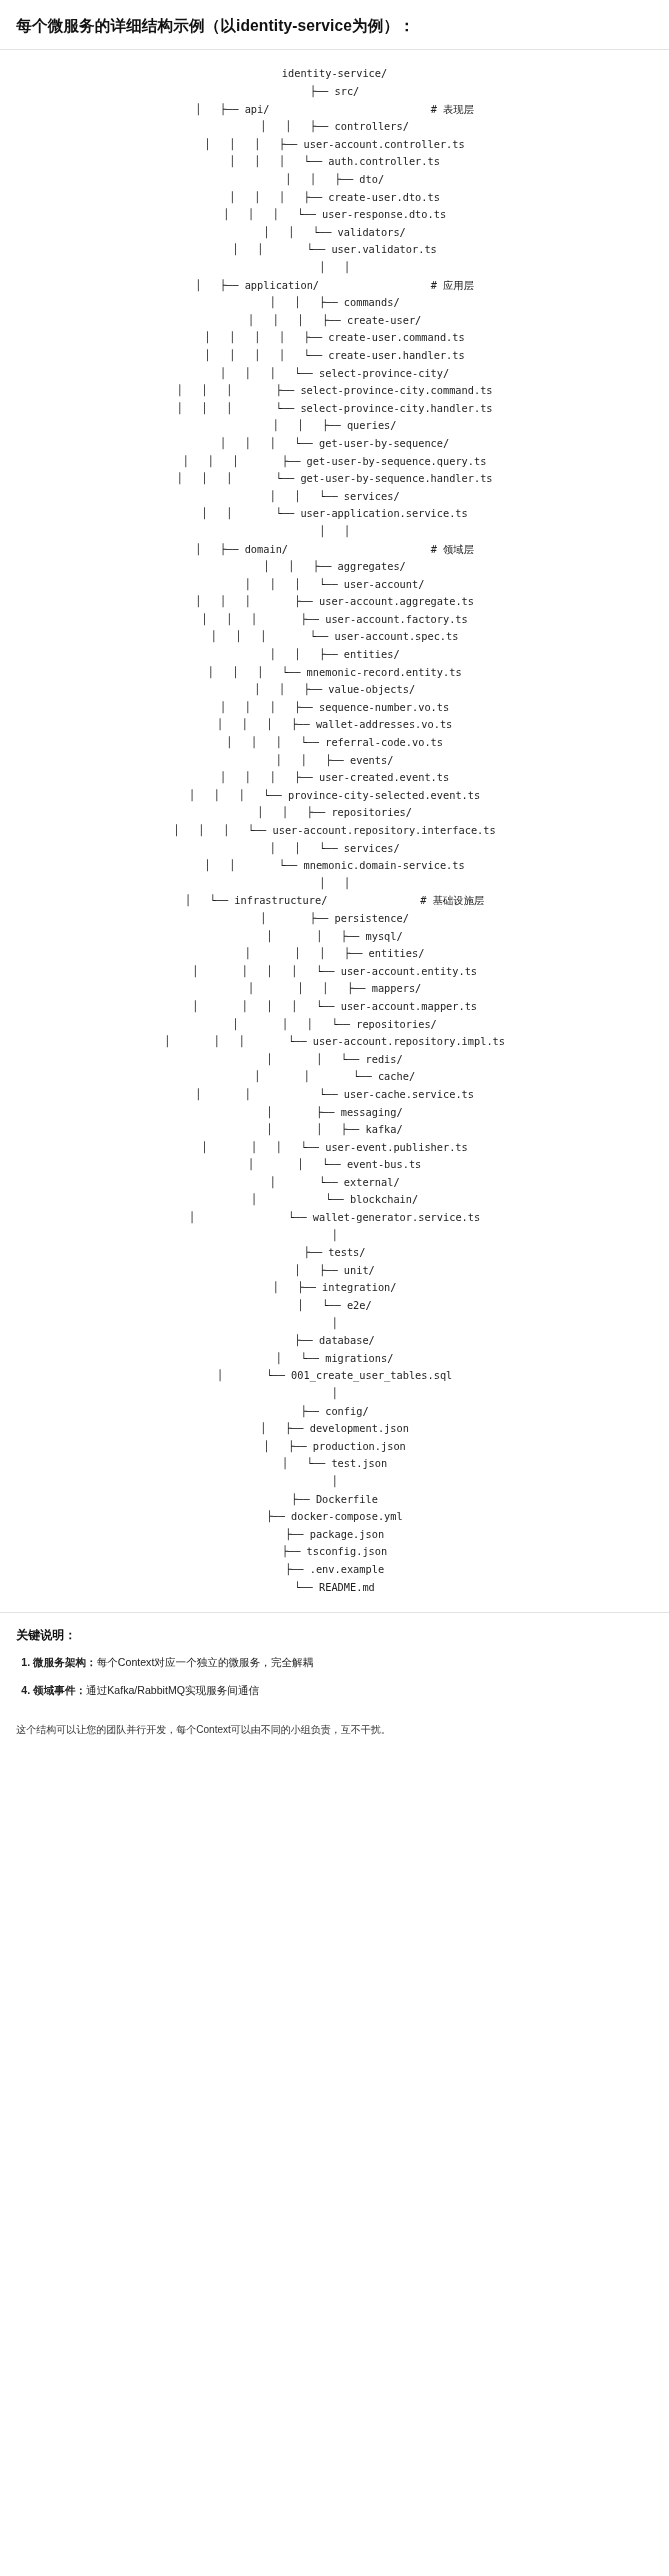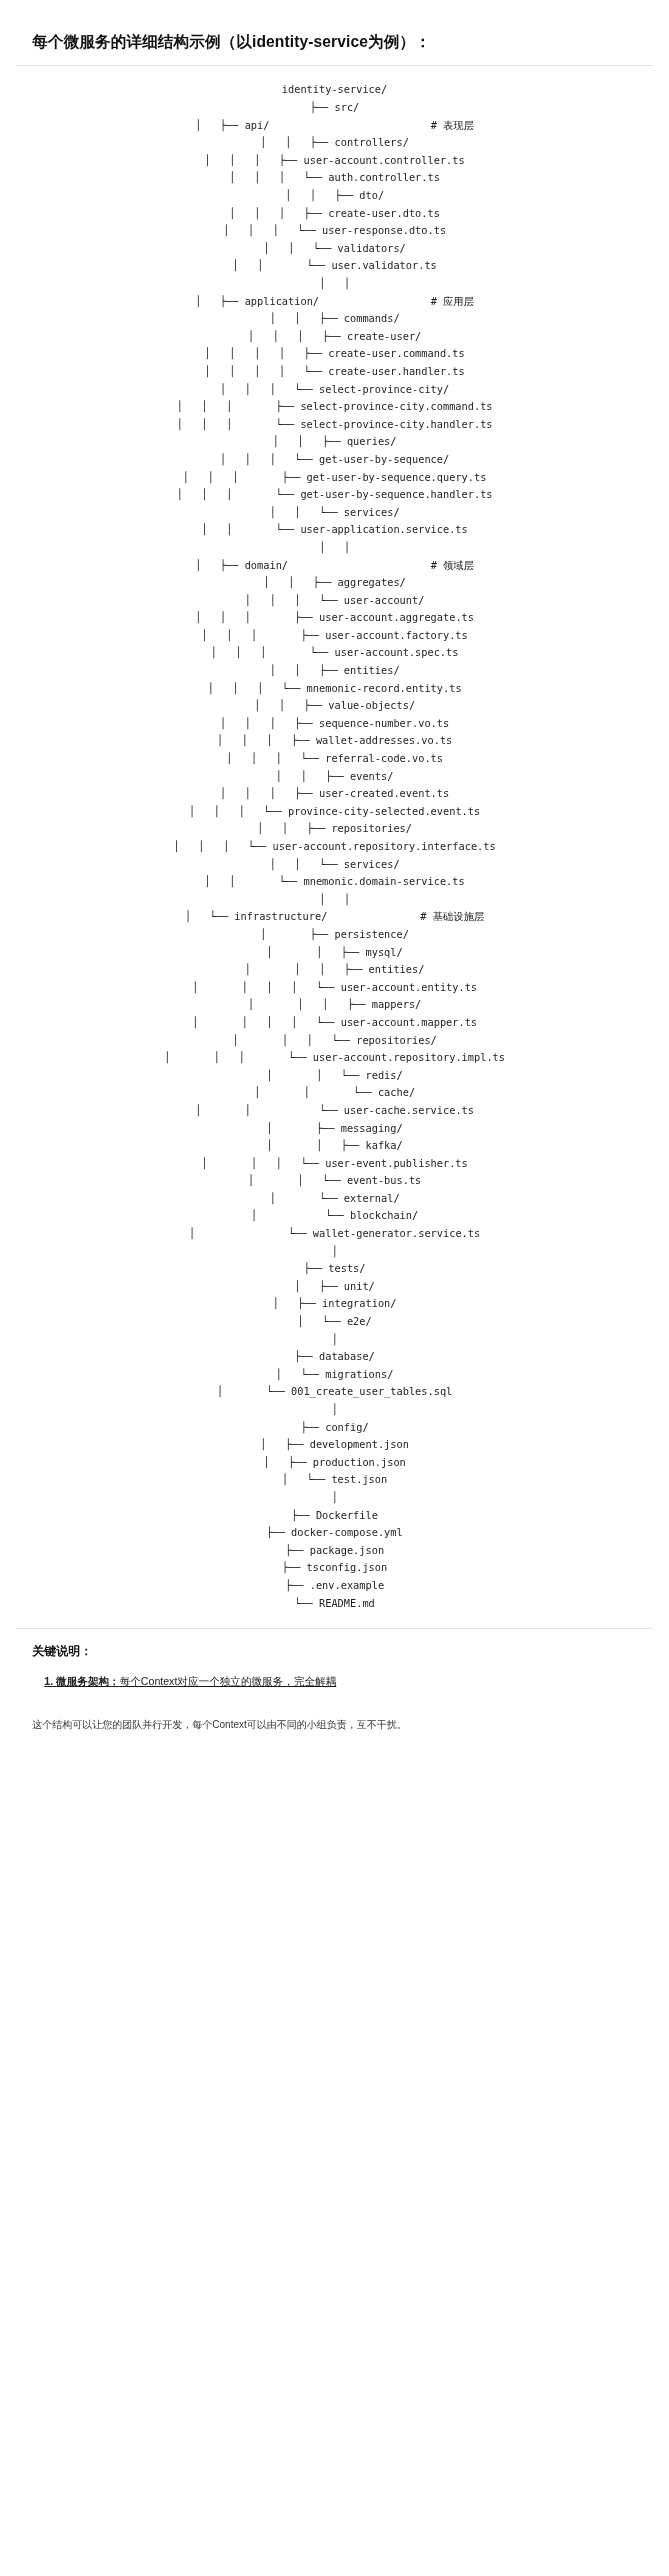--- a/index.html
+++ b/index.html
@@ -8,21 +8,21 @@
     background: #ffffff;
   }
   body {
     width: 669px;
     font-family: "Liberation Sans", sans-serif;
     color: #1a1a1a;
   }
   .page {
     width: 669px;
     box-sizing: border-box;
-    padding: 16px;
+    padding: 0;
     background: #ffffff;
   }
   .title-bar {
     padding: 16.3px 16.3px 11.3px 16.3px;
     font-size: 15.6px;
     font-weight: bold;
     color: #111111;
     letter-spacing: 0.1px;
   }
   .rule {
@@ -46,24 +46,23 @@
   .section {
     padding: 13.8px 16.3px 5px 16.3px;
   }
   .section-title {
     font-size: 12px;
     font-weight: bold;
     color: #111111;
     margin-bottom: 9px;
   }
   .key-list {
-    margin: 12px;
+    margin: 5px;
     padding: 0;
     list-style: none;
-    text-decoration: underline;
   }
   .key-item {
     font-size: 10.6px;
     line-height: 19px;
     margin-bottom: 8.8px;
     color: #222222;
   }
   .key-item .k-num {
     font-weight: bold;
   }
@@ -90,19 +89,20 @@
   <div class="rule"></div>
 
   <div class="tree-block"><div class="tree-line">identity-service/</div><div class="tree-line">├── src/</div><div class="tree-line">│   ├── api/                          # 表现层</div><div class="tree-line">│   │   ├── controllers/</div><div class="tree-line">│   │   │   ├── user-account.controller.ts</div><div class="tree-line">│   │   │   └── auth.controller.ts</div><div class="tree-line">│   │   ├── dto/</div><div class="tree-line">│   │   │   ├── create-user.dto.ts</div><div class="tree-line">│   │   │   └── user-response.dto.ts</div><div class="tree-line">│   │   └── validators/</div><div class="tree-line">│   │       └── user.validator.ts</div><div class="tree-line">│   │</div><div class="tree-line">│   ├── application/                  # 应用层</div><div class="tree-line">│   │   ├── commands/</div><div class="tree-line">│   │   │   ├── create-user/</div><div class="tree-line">│   │   │   │   ├── create-user.command.ts</div><div class="tree-line">│   │   │   │   └── create-user.handler.ts</div><div class="tree-line">│   │   │   └── select-province-city/</div><div class="tree-line">│   │   │       ├── select-province-city.command.ts</div><div class="tree-line">│   │   │       └── select-province-city.handler.ts</div><div class="tree-line">│   │   ├── queries/</div><div class="tree-line">│   │   │   └── get-user-by-sequence/</div><div class="tree-line">│   │   │       ├── get-user-by-sequence.query.ts</div><div class="tree-line">│   │   │       └── get-user-by-sequence.handler.ts</div><div class="tree-line">│   │   └── services/</div><div class="tree-line">│   │       └── user-application.service.ts</div><div class="tree-line">│   │</div><div class="tree-line">│   ├── domain/                       # 领域层</div><div class="tree-line">│   │   ├── aggregates/</div><div class="tree-line">│   │   │   └── user-account/</div><div class="tree-line">│   │   │       ├── user-account.aggregate.ts</div><div class="tree-line">│   │   │       ├── user-account.factory.ts</div><div class="tree-line">│   │   │       └── user-account.spec.ts</div><div class="tree-line">│   │   ├── entities/</div><div class="tree-line">│   │   │   └── mnemonic-record.entity.ts</div><div class="tree-line">│   │   ├── value-objects/</div><div class="tree-line">│   │   │   ├── sequence-number.vo.ts</div><div class="tree-line">│   │   │   ├── wallet-addresses.vo.ts</div><div class="tree-line">│   │   │   └── referral-code.vo.ts</div><div class="tree-line">│   │   ├── events/</div><div class="tree-line">│   │   │   ├── user-created.event.ts</div><div class="tree-line">│   │   │   └── province-city-selected.event.ts</div><div class="tree-line">│   │   ├── repositories/</div><div class="tree-line">│   │   │   └── user-account.repository.interface.ts</div><div class="tree-line">│   │   └── services/</div><div class="tree-line">│   │       └── mnemonic.domain-service.ts</div><div class="tree-line">│   │</div><div class="tree-line">│   └── infrastructure/               # 基础设施层</div><div class="tree-line">│       ├── persistence/</div><div class="tree-line">│       │   ├── mysql/</div><div class="tree-line">│       │   │   ├── entities/</div><div class="tree-line">│       │   │   │   └── user-account.entity.ts</div><div class="tree-line">│       │   │   ├── mappers/</div><div class="tree-line">│       │   │   │   └── user-account.mapper.ts</div><div class="tree-line">│       │   │   └── repositories/</div><div class="tree-line">│       │   │       └── user-account.repository.impl.ts</div><div class="tree-line">│       │   └── redis/</div><div class="tree-line">│       │       └── cache/</div><div class="tree-line">│       │           └── user-cache.service.ts</div><div class="tree-line">│       ├── messaging/</div><div class="tree-line">│       │   ├── kafka/</div><div class="tree-line">│       │   │   └── user-event.publisher.ts</div><div class="tree-line">│       │   └── event-bus.ts</div><div class="tree-line">│       └── external/</div><div class="tree-line">│           └── blockchain/</div><div class="tree-line">│               └── wallet-generator.service.ts</div><div class="tree-line">│</div><div class="tree-line">├── tests/</div><div class="tree-line">│   ├── unit/</div><div class="tree-line">│   ├── integration/</div><div class="tree-line">│   └── e2e/</div><div class="tree-line">│</div><div class="tree-line">├── database/</div><div class="tree-line">│   └── migrations/</div><div class="tree-line">│       └── 001_create_user_tables.sql</div><div class="tree-line">│</div><div class="tree-line">├── config/</div><div class="tree-line">│   ├── development.json</div><div class="tree-line">│   ├── production.json</div><div class="tree-line">│   └── test.json</div><div class="tree-line">│</div><div class="tree-line">├── Dockerfile</div><div class="tree-line">├── docker-compose.yml</div><div class="tree-line">├── package.json</div><div class="tree-line">├── tsconfig.json</div><div class="tree-line">├── .env.example</div><div class="tree-line">└── README.md</div></div>
 
   <div class="rule"></div>
 
   <div class="section">
     <div class="section-title">关键说明：</div>
     <ul class="key-list">
         <li class="key-item"><span class="k-num">1.</span> <span class="k-name">微服务架构：</span><span class="k-desc">每个Context对应一个独立的微服务，完全解耦</span></li>
+        <li class="key-item"><span class="k-num">4.</span> <span class="k-name">领域事件：</span><span class="k-desc">通过Kafka/RabbitMQ实现服务间通信</span></li>
       </ul>
   </div>
 
   <div class="footer">这个结构可以让您的团队并行开发，每个Context可以由不同的小组负责，互不干扰。</div>
 
 </div>
 
 
 </body></html>

